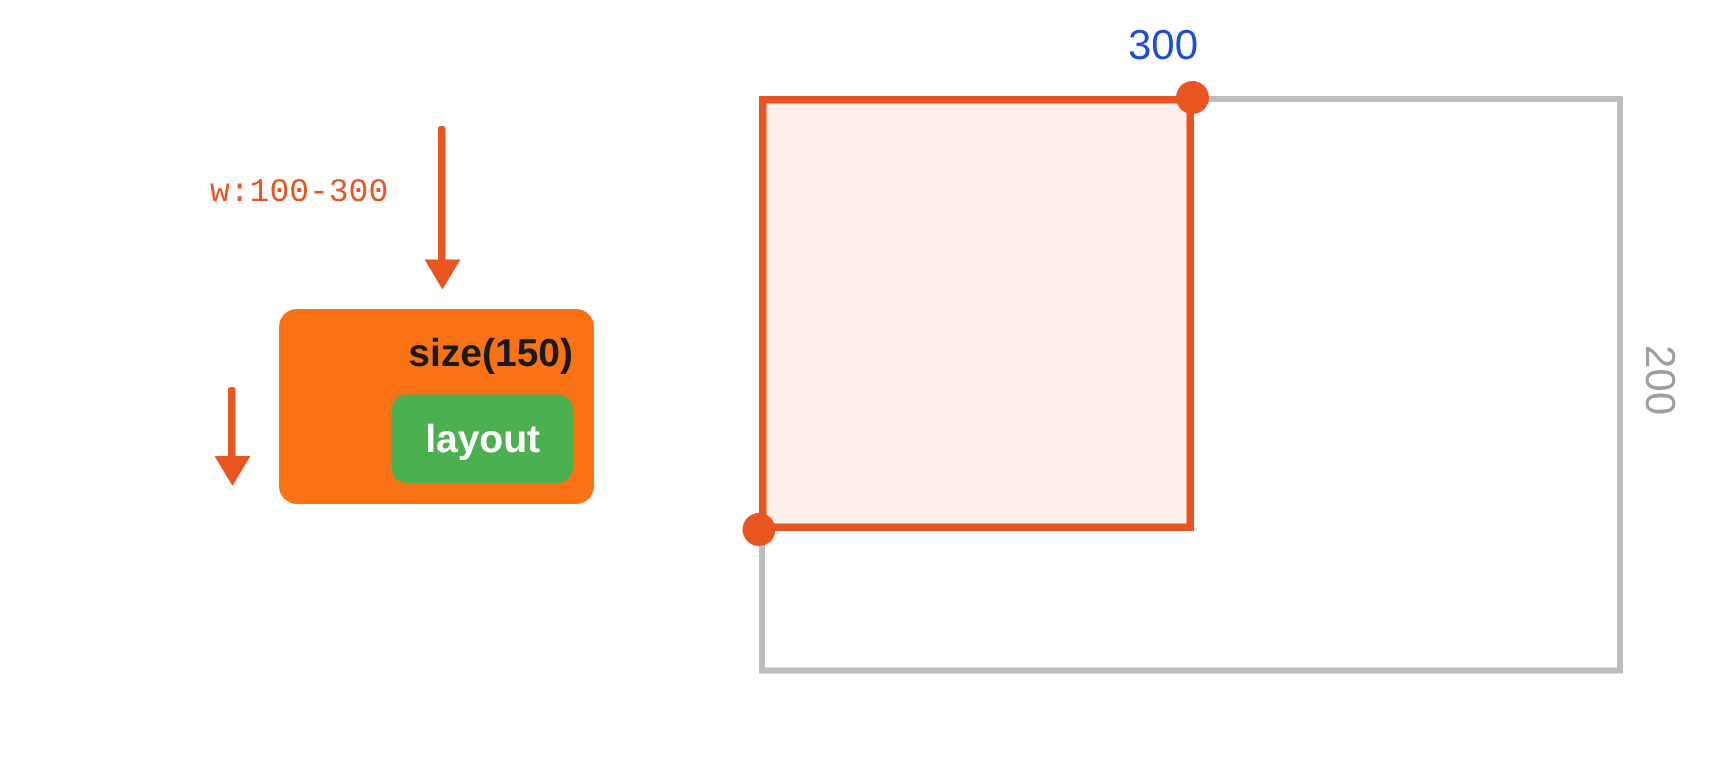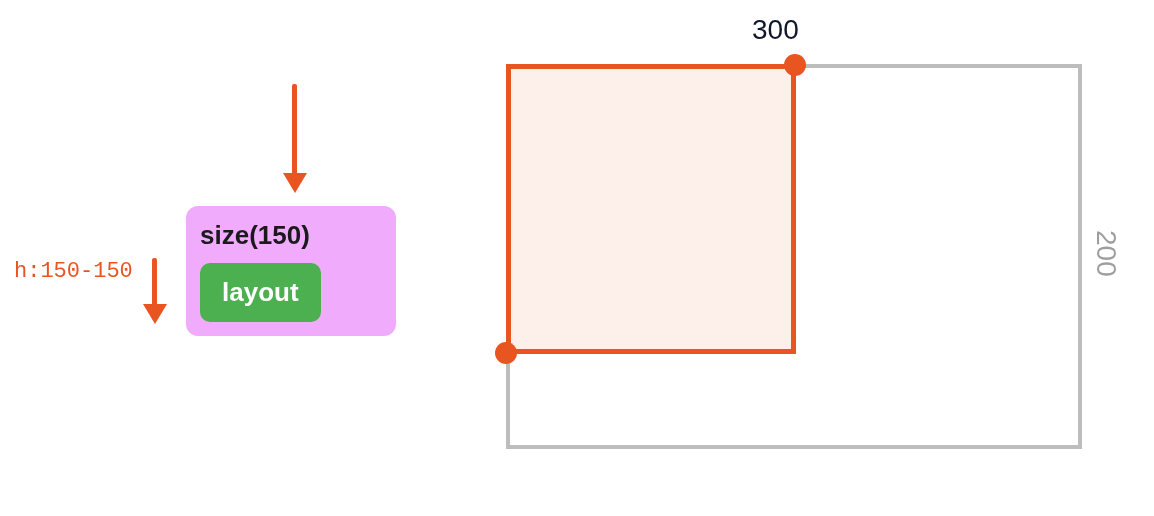--- a/index.html
+++ b/index.html
@@ -36,24 +36,24 @@
       border-left: 12px solid transparent;
       border-right: 12px solid transparent;
       border-top: 20px solid #e85520;
       position: absolute;
       bottom: -4px;
       left: 50%;
       transform: translateX(-50%);
     }
     .size-box {
       position: absolute;
-      background: #f0abfc;
+      background: #f97316;
       border-radius: 12px;
       padding: 14px 14px 14px 14px;
-      text-align: left;
+      text-align: right;
     }
     .size-title {
       color: #1a1a1a;
       font-size: 26px;
       font-weight: 600;
       margin-bottom: 12px;
     }
     .layout-button {
       background: #4caf50;
       color: #ffffff;
@@ -83,46 +83,46 @@
     }
     .handle-dot {
       position: absolute;
       width: 22px;
       height: 22px;
       background: #e85520;
       border-radius: 50%;
     }
     .dim-label-top {
       position: absolute;
-      color: #0f172a;
+      color: #1d4ed8;
       font-size: 28px;
       font-weight: 400;
     }
     .dim-label-right {
       position: absolute;
       color: #9e9e9e;
       font-size: 28px;
       font-weight: 400;
       writing-mode: vertical-rl;
     }
   </style>
 </head>
 <body>
 
 <div class="constraint-label" style="left:140px; top:115px;">
+  <div>w:100-300</div>
 </div>
 
 <div class="arrow-down" style="left:292px; top:84px;">
   <div class="arrow-line" style="height:105px; position:relative;">
     <div class="arrow-head"></div>
   </div>
 </div>
 
 <div class="constraint-label" style="left:14px; top:258px;">
-  <div>h:150-150</div>
 </div>
 
 <div class="arrow-down" style="left:152px; top:258px;">
   <div class="arrow-line" style="height:62px; position:relative;">
     <div class="arrow-head"></div>
   </div>
 </div>
 
 <div class="size-box" style="left:186px; top:206px; width:210px;">
   <div class="size-title">size(150)</div>

